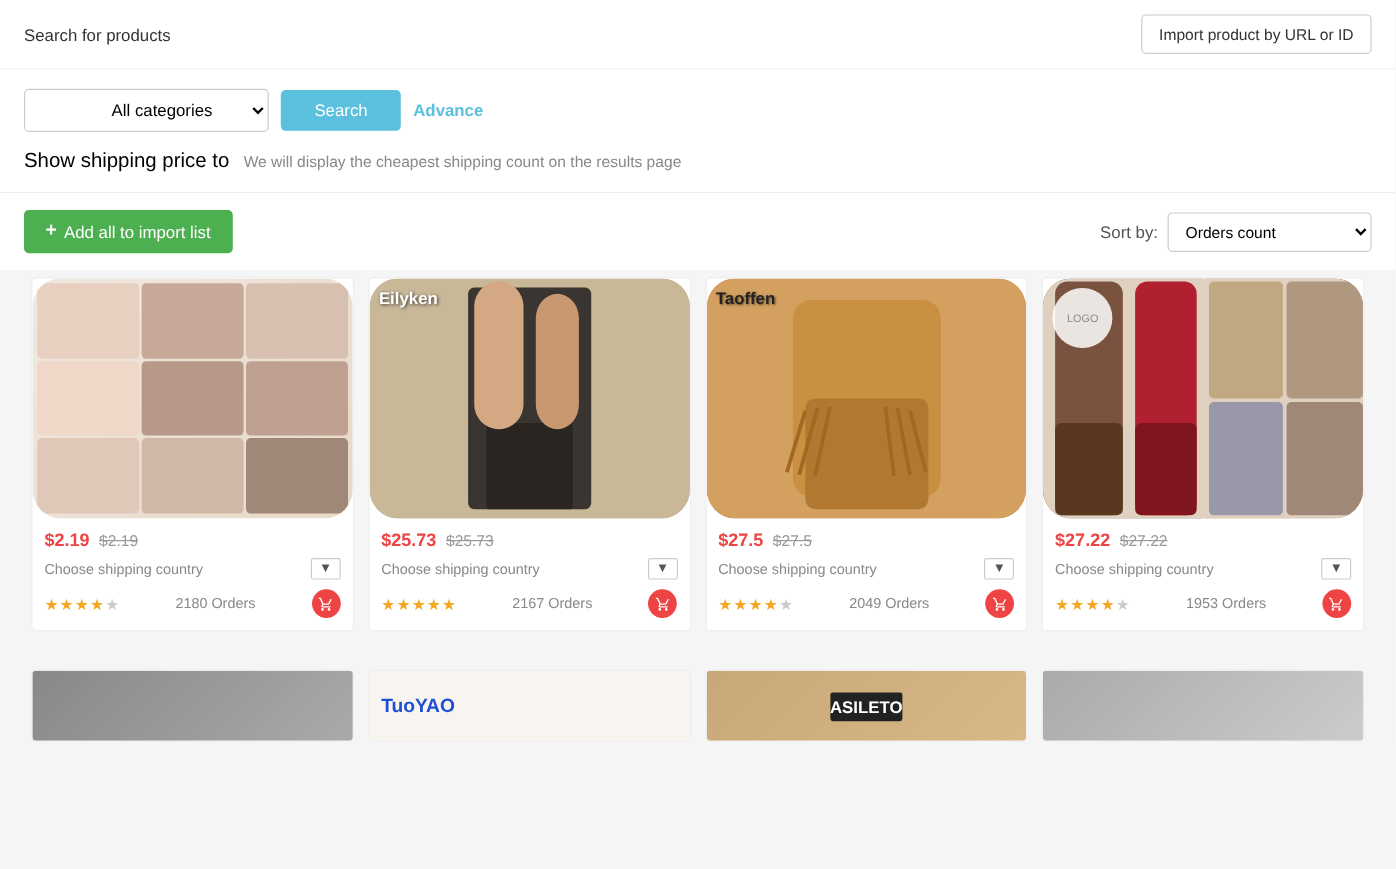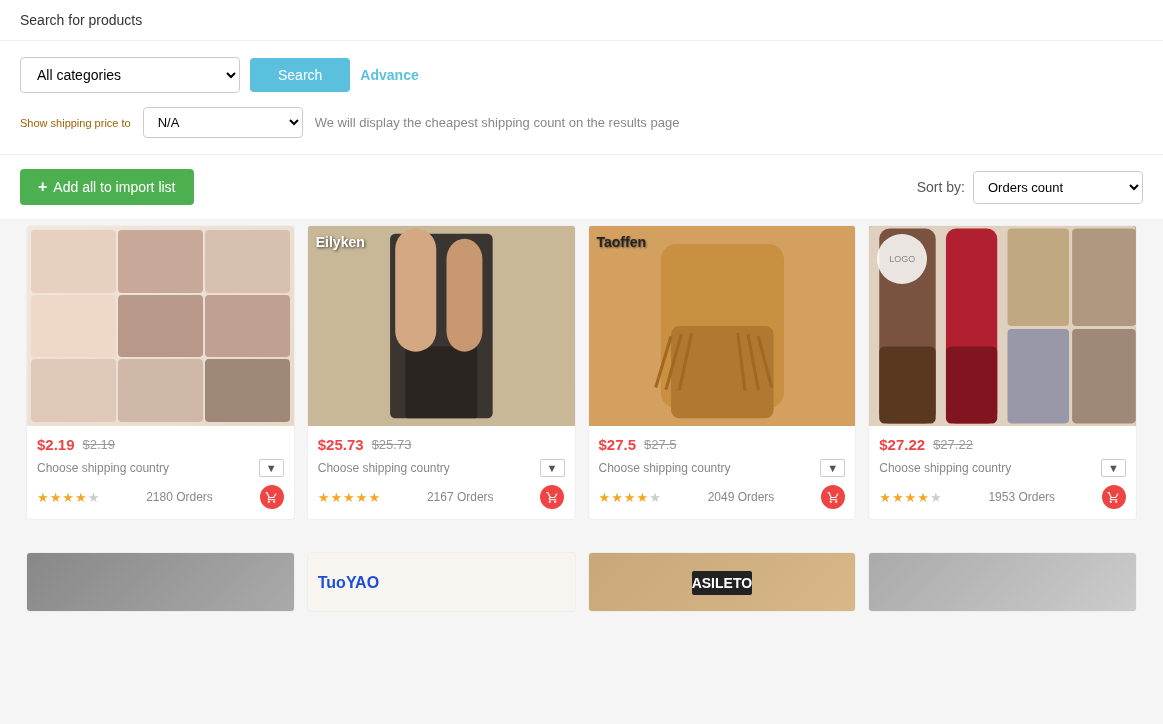--- a/index.html
+++ b/index.html
@@ -8,41 +8,41 @@
     .page-wrapper { background: #fff; max-width: 1163px; margin: 0 auto; }
 
     
     .header { display: flex; align-items: center; justify-content: space-between; padding: 12px 20px; background: #fff; border-bottom: 1px solid #eee; }
     .import-btn { border: 1px solid #ccc; background: #fff; padding: 8px 14px; border-radius: 4px; cursor: pointer; font-size: 13px; color: #333; }
 
     
     .search-section { padding: 16px 20px; background: #fff; border-bottom: 1px solid #eee; }
     .search-row { display: flex; gap: 10px; align-items: center; margin-bottom: 14px; }
     .search-input { flex: 1; padding: 8px 12px; border: 1px solid #ccc; border-radius: 4px; font-size: 14px; outline: none; }
-    .category-select { padding: 8px 30px 8px 12px; border: 1px solid #ccc; border-radius: 4px; font-size: 14px; width: 220px; appearance: auto; outline: none; background: #fff; }
+    .category-select { padding: 8px 30px 8px 12px; border: 1px solid #ccc; border-radius: 4px; font-size: 14px; width: 204px; appearance: auto; outline: none; background: #fff; text-align: right; }
     .search-btn { background: #5bc0de; color: #fff; border: none; border-radius: 4px; padding: 9px 28px; font-size: 14px; cursor: pointer; }
     .advance-link { color: #5bc0de; text-decoration: none; font-size: 14px; cursor: pointer; font-weight: bold; }
 
     .shipping-row { display: flex; align-items: center; gap: 12px; }
-    .shipping-label { color: #a16207; font-size: 11px; white-space: nowrap; }
+    .shipping-label { color: #000000; font-size: 17px; white-space: nowrap; }
     .shipping-select { padding: 6px 10px; border: 1px solid #ccc; border-radius: 4px; width: 160px; font-size: 13px; appearance: auto; background: #fff; }
     .shipping-hint { color: #888; font-size: 13px; }
 
     
     .toolbar { display: flex; align-items: center; justify-content: space-between; padding: 14px 20px; background: #fff; }
     .add-all-btn { background: #4caf50; color: #fff; border: none; border-radius: 4px; padding: 9px 18px; font-size: 14px; cursor: pointer; display: flex; align-items: center; gap: 6px; }
     .sort-row { display: flex; align-items: center; gap: 8px; }
     .sort-label { color: #555; font-size: 14px; }
     .sort-select { padding: 7px 10px; border: 1px solid #ccc; border-radius: 4px; font-size: 13px; width: 170px; appearance: auto; background: #fff; }
 
     
     .products-grid { display: grid; grid-template-columns: repeat(4, 1fr); gap: 0; padding: 0 20px 20px; background: #f5f5f5; }
 
     .product-card { background: #fff; margin: 6px; border-radius: 4px; overflow: hidden; border: 1px solid #eee; }
-    .product-image-wrap { width: 100%; height: 200px; overflow: hidden; background: #f0f0f0; position: relative; }
+    .product-image-wrap { width: 100%; height: 200px; overflow: hidden; background: #f0f0f0; position: relative; border-radius: 24px; }
 
     .product-info { padding: 10px; }
     .price-row { display: flex; align-items: center; gap: 8px; margin-bottom: 6px; }
     .price-current { color: #e44; font-weight: bold; font-size: 15px; }
     .price-original { color: #999; text-decoration: line-through; font-size: 13px; }
     .shipping-country-row { display: flex; align-items: center; justify-content: space-between; margin-bottom: 8px; }
     .shipping-country-text { color: #888; font-size: 12px; }
     .shipping-country-btn { border: 1px solid #ccc; background: #fff; padding: 2px 6px; font-size: 11px; cursor: pointer; color: #555; border-radius: 2px; }
     .rating-row { display: flex; align-items: center; justify-content: space-between; }
     .stars { display: flex; gap: 1px; }
@@ -83,40 +83,36 @@
 
     .bottom-row { display: grid; grid-template-columns: repeat(4, 1fr); padding: 0 20px; background: #f5f5f5; }
   </style>
 </head>
 <body>
 
 <div class="page-wrapper">
 
   <div class="header">
     <span>Search for products</span>
+    <button class="import-btn">Import product by URL or ID</button>
   </div>
 
   <div class="search-section">
     <div class="search-row">
       <select class="category-select">
         <option>All categories</option>
         <option>Shoes</option>
         <option>Boots</option>
         <option>Women's Shoes</option>
       </select>
       <button class="search-btn">Search</button>
       <a class="advance-link">Advance</a>
     </div>
     <div class="shipping-row">
       <span class="shipping-label">Show shipping price to</span>
-      <select class="shipping-select">
-        <option>N/A</option>
-        <option>United States</option>
-        <option>United Kingdom</option>
-      </select>
       <span class="shipping-hint">We will display the cheapest shipping count on the results page</span>
     </div>
   </div>
 
   <div class="toolbar">
     <button class="add-all-btn">
       <span style="font-size:16px;font-weight:bold;">+</span>
       <span>Add all to import list</span>
     </button>
     <div class="sort-row">

